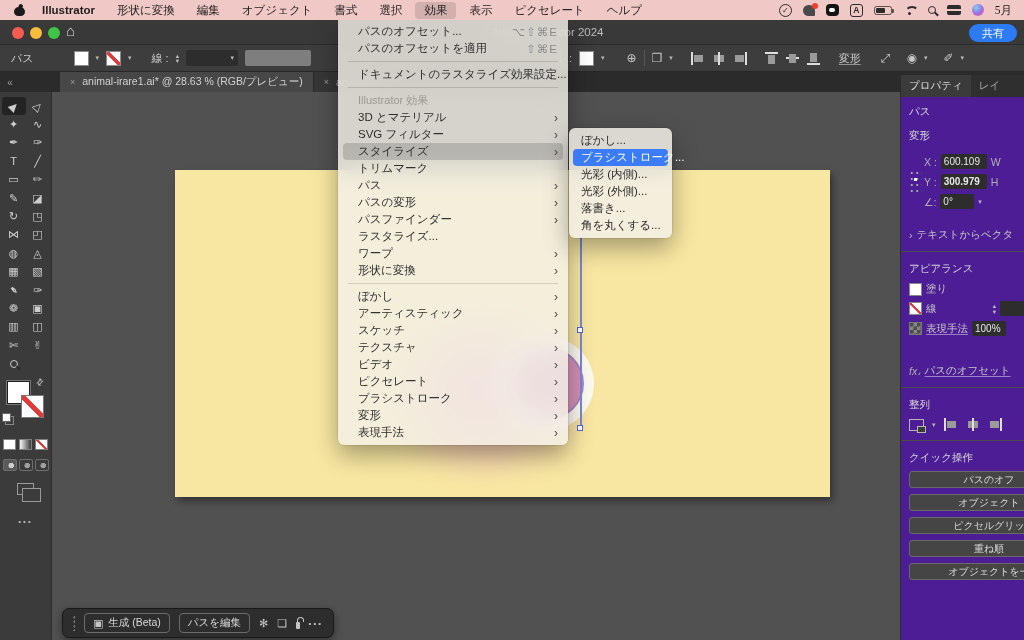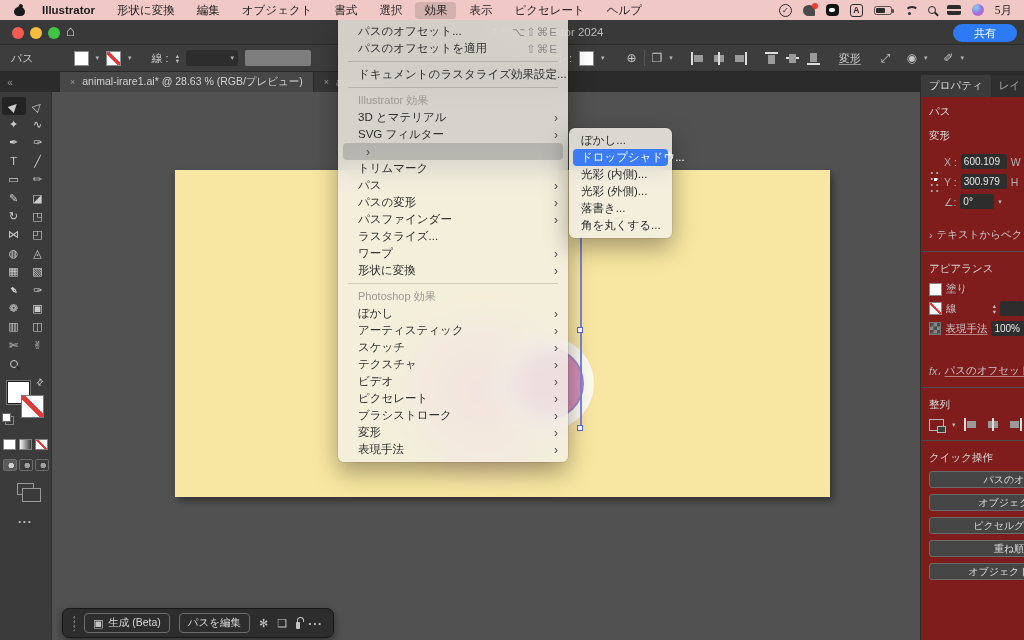--- a/index.html
+++ b/index.html
@@ -35,21 +35,21 @@
   .mb-date{font-size:11.5px;color:#1d1d1d;font-family:Liberation Serif, serif;}
 
   
   .titlebar{position:absolute;left:0;top:20px;width:1024px;height:25px;background:#393939;border-bottom:1px solid #2b2b2b;z-index:5;}
   .tl{position:absolute;top:7px;width:12px;height:12px;border-radius:50%;}
   .tl.r{left:12px;background:#f55c51;}
   .tl.y{left:30px;background:#f6bd3c;}
   .tl.g{left:48px;background:#3ec544;}
   .home{position:absolute;left:66px;top:2px;font-size:15px;color:#d4d4d4;}
   .wtitle{position:absolute;left:491px;top:6px;font-size:11.5px;color:#bdbdbd;white-space:nowrap;}
-  .share{position:absolute;right:7px;top:4px;height:18px;border-radius:9px;background:#2d7bf4;color:#fff;font-size:11px;display:flex;align-items:center;padding:0 21px;}
+  .share{position:absolute;right:7px;top:4px;height:18px;border-radius:9px;background:#2d7bf4;color:#fff;font-size:11px;display:flex;align-items:center;padding:0 13px;}
 
   
   .controlbar{position:absolute;left:0;top:45px;width:1024px;height:27px;background:#3d3d3d;border-bottom:1px solid #272727;display:flex;align-items:center;padding:0 11px;gap:7px;z-index:5;font-size:11px;color:#cfcfcf;}
   .sw-white{display:inline-block;width:15px;height:15px;background:#fff;border:1px solid #8a8a8a;}
   .sw-none{display:inline-block;width:15px;height:15px;border:1px solid #8a8a8a;background:linear-gradient(45deg,transparent 42%,#e03a3a 42%,#e03a3a 58%,transparent 58%),#fff;}
   .chev{font-size:7px;color:#b5b5b5;}
   .stepper{display:flex;flex-direction:column;font-size:6.5px;line-height:5.5px;color:#c0c0c0;}
   .cb-drop{width:52px;height:16px;background:#2d2d2d;border-radius:2px;display:flex;align-items:center;justify-content:flex-end;padding:0 4px;}
   .cb-field{width:66px;height:16px;background:#7e7e7e;border-radius:2px;}
   .vsep{width:1px;height:16px;background:#565656;}
@@ -99,21 +99,21 @@
   
   .canvas{position:absolute;left:52px;top:92px;right:104px;bottom:0;background:#515151;overflow:hidden;z-index:1;}
   .artboard{position:absolute;left:123px;top:78px;width:655px;height:327px;background:#f8e7a2;box-shadow:3px 4px 7px rgba(0,0,0,.38);}
   .blob{position:absolute;left:205px;top:128px;width:210px;height:185px;border-radius:50%;background:radial-gradient(closest-side,rgba(230,146,196,.8),rgba(230,146,196,0));filter:blur(10px);}
   .ring{position:absolute;left:326px;top:167px;width:93px;height:93px;border-radius:50%;background:#fcf9ee;}
   .pinkcircle{position:absolute;left:336px;top:177px;width:73px;height:73px;border-radius:50%;background:#d48fb4;border:2px solid rgba(126,126,205,.55);}
   .selline{position:absolute;left:528px;top:145px;width:1.5px;height:192px;background:#7b86d8;}
   .handle{position:absolute;width:6px;height:6px;background:#fff;border:1px solid #5a68c8;}
 
   
-  .panel{position:absolute;right:0;top:75px;width:104px;bottom:0;background:#7f1d1d;border-left:1px solid #2c2c2c;z-index:6;overflow:hidden;font-size:10.5px;color:#c9c9c9;}
+  .panel{position:absolute;right:0;top:75px;width:124px;bottom:0;background:#4c1d95;border-left:1px solid #2c2c2c;z-index:6;overflow:hidden;font-size:10.5px;color:#c9c9c9;}
   .ptabs{height:22px;background:#2f2f2f;display:flex;align-items:stretch;font-size:10.5px;}
   .ptab{display:flex;align-items:center;padding:0 8px;color:#a5a5a5;white-space:nowrap;}
   .ptab.on{background:#3b3b3b;color:#e0e0e0;}
   .pbody{padding:8px 0 0 8px;}
   .psec-title{color:#d6d6d6;margin:10px 0 6px;}
   .pdiv{height:1px;background:#4b4b4b;margin:9px 0 2px -8px;}
   .prow{display:flex;align-items:center;gap:4px;margin:5px 0;white-space:nowrap;}
   .pfield{height:15px;background:#2d2d2d;border-radius:2px;color:#e8e8e8;font-size:10px;display:flex;align-items:center;padding:0 3px;}
   .plabel{color:#b0b0b0;}
   .refpt{width:13px;height:26px;align-self:center;background-image:radial-gradient(circle,#a8a8a8 1.1px,transparent 1.4px);background-size:5.5px 6px;background-position:0 1px;position:relative;margin-right:2px;}
@@ -333,21 +333,21 @@
       <div class="tfwrap">
         <span class="refpt"></span>
         <div>
           <div class="prow">
             <span class="plabel">X :</span>
             <span class="pfield" style="width:46px;">600.109</span>
             <span class="plabel">W</span>
           </div>
           <div class="prow">
             <span class="plabel">Y :</span>
-            <span class="pfield" style="width:46px;">300.979</span>
+            <span class="pfield" style="width:46px;font-weight:bold;">300.979</span>
             <span class="plabel">H</span>
           </div>
           <div class="prow">
             <span class="plabel">∠:</span>
             <span class="pfield" style="width:34px;">0°</span>
             <span class="chev">▾</span>
           </div>
         </div>
       </div>
       <div class="prow" style="margin-top:14px;">
@@ -430,20 +430,21 @@
     <div class="mh">Illustrator 効果</div>
     <div class="mi">
         <span class="lbl">3D とマテリアル</span>
         <span class="arr">›</span>
       </div>
     <div class="mi">
         <span class="lbl">SVG フィルター</span>
         <span class="arr">›</span>
       </div>
     <div class="mi hl">
+        <span class="lbl">スタイライズ</span>
         <span class="arr">›</span>
       </div>
     <div class="mi">
         <span class="lbl">トリムマーク</span>
       </div>
     <div class="mi">
         <span class="lbl">パス</span>
         <span class="arr">›</span>
       </div>
     <div class="mi">
@@ -459,21 +460,20 @@
       </div>
     <div class="mi">
         <span class="lbl">ワープ</span>
         <span class="arr">›</span>
       </div>
     <div class="mi">
         <span class="lbl">形状に変換</span>
         <span class="arr">›</span>
       </div>
     <div class="msep"></div>
-    <div class="mh">Photoshop 効果</div>
     <div class="mi">
         <span class="lbl">ぼかし</span>
         <span class="arr">›</span>
       </div>
     <div class="mi">
         <span class="lbl">アーティスティック</span>
         <span class="arr">›</span>
       </div>
     <div class="mi">
         <span class="lbl">スケッチ</span>
@@ -500,20 +500,20 @@
         <span class="arr">›</span>
       </div>
     <div class="mi">
         <span class="lbl">表現手法</span>
         <span class="arr">›</span>
       </div>
   </div>
 
   <div class="submenu">
     <div class="smi">ぼかし...</div>
-    <div class="smi sel">ドロップシャドウ...</div>
+    <div class="smi sel">ブラシストローク...</div>
     <div class="smi">光彩 (内側)...</div>
     <div class="smi">光彩 (外側)...</div>
     <div class="smi">落書き...</div>
     <div class="smi">角を丸くする...</div>
   </div>
 
 </div>
 
 </body></html>

